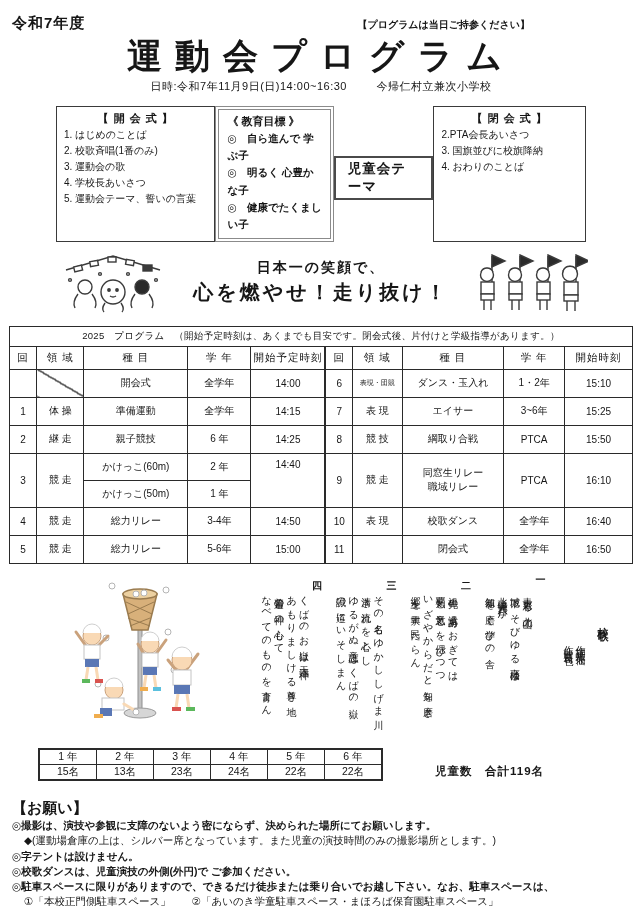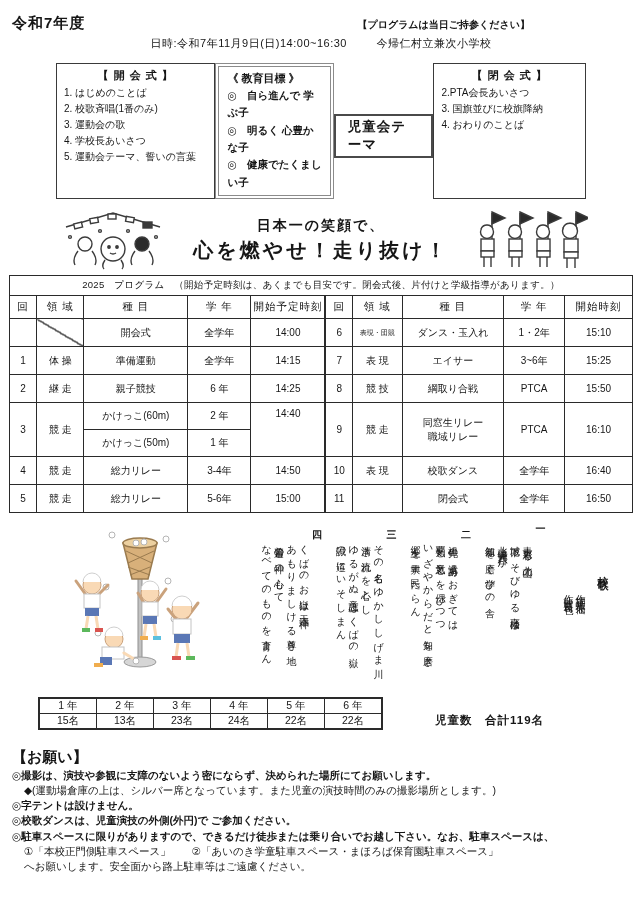--- a/index.html
+++ b/index.html
@@ -26,21 +26,21 @@
   .mid-col{display:flex;flex-direction:row;align-items:center;}
   .goals-box{border:4px double #8b8b8b;padding:2px 8px 4px 8px;font-size:10.5px;font-weight:700;line-height:1.65;background:#fff;}
   .goals-box .cbox-title{font-size:11px;}
   .theme-label-box{margin-top:9px;border:2px solid #4a4a4a;padding:2px 12px;font-weight:700;font-size:13.5px;letter-spacing:1px;}
   
   .theme-row{display:flex;align-items:center;margin:8px 46px 0 52px;}
   .theme-text{flex:1;text-align:center;font-weight:800;}
   .theme-line1{font-size:14px;letter-spacing:2px;}
   .theme-line2{font-size:20px;letter-spacing:3px;margin-top:2px;}
   
-  table.program{border-collapse:collapse;margin:2px auto 0 auto;table-layout:fixed;width:624px;}
+  table.program{border-collapse:collapse;margin:10px auto 0 auto;table-layout:fixed;width:624px;}
   table.program td{border:1px solid #2a2a2a;text-align:center;font-size:10px;padding:1px 1px;height:25px;overflow:hidden;}
   table.program tr.cap td{height:17px;font-size:9.5px;letter-spacing:0.3px;}
   table.program tr.head td{height:20px;font-size:10.5px;letter-spacing:1px;}
   table.program td.thickL{border-left:2px solid #2a2a2a;}
   table.program td.small{font-size:7px;letter-spacing:0;}
   table.program td.diag{background:
     linear-gradient(to top right,transparent calc(50% - 0.7px),#2a2a2a calc(50% - 0.7px),#2a2a2a calc(50% + 0.7px),transparent calc(50% + 0.7px));}
   table.program td.vtop{vertical-align:top;padding-top:5px;}
   table.program tr.sub td{height:24px;}
   
@@ -68,20 +68,21 @@
 </head>
 <body>
 
 <div class="page">
 
   <div class="topbar">
     <span class="year-label">令和7年度</span>
     <span class="bring-notice">【プログラムは当日ご持参ください】</span>
   </div>
 
+  <h1 class="main-title">運動会プログラム</h1>
   <div class="dateline">
     <span>日時:令和7年11月9日(日)14:00~16:30</span>
     <span class="school">今帰仁村立兼次小学校</span>
   </div>
 
   <div class="boxes-row">
     <div class="cbox box-open">
       <div class="cbox-title">【 開 会 式 】</div>
       <div>1. はじめのことば</div>
       <div>2. 校歌斉唱(1番のみ)</div>

